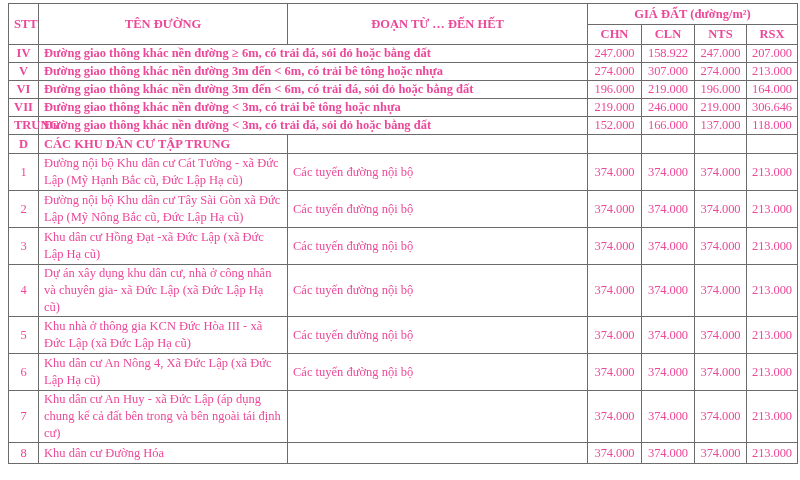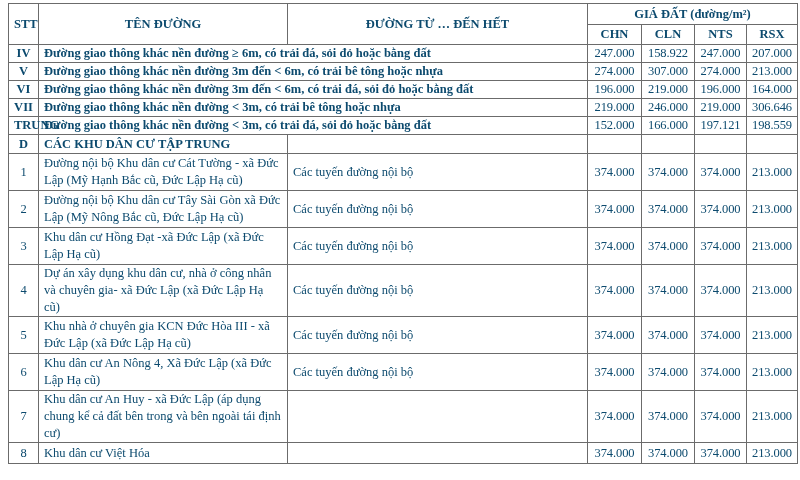--- a/index.html
+++ b/index.html
@@ -3,21 +3,21 @@
 <meta charset="utf-8">
 <style>
   html, body { margin: 0; padding: 0; background: #ffffff; }
   body { width: 800px; height: 480px; overflow: hidden; position: relative; }
   table.land {
     position: absolute; left: 8px; top: 3px;
     border-collapse: collapse;
     table-layout: fixed;
     font-family: "Liberation Serif", "DejaVu Serif", serif;
     font-size: 12.5px;
-    color: #0c4a6e;
+    color: #ec4899;
     width: 789px;
   }
   table.land td, table.land th {
     border: 1px solid #6b6b6b;
     padding: 0 5px;
     line-height: 17px;
     vertical-align: middle;
   }
   th { font-weight: bold; text-align: center; font-size: 12.5px; }
   .stt { text-align: center; }
@@ -41,21 +41,21 @@
     <col style="width:300px">
     <col style="width:54px">
     <col style="width:53px">
     <col style="width:52px">
     <col style="width:51px">
   </colgroup>
   <thead>
     <tr class="hdr-top">
       <th rowspan="2">STT</th>
       <th rowspan="2">TÊN ĐƯỜNG</th>
-      <th rowspan="2">ĐƯỜNG TỪ … ĐẾN HẾT</th>
+      <th rowspan="2">ĐOẠN TỪ … ĐẾN HẾT</th>
       <th colspan="4">GIÁ ĐẤT (đường/m²)</th>
     </tr>
     <tr class="hdr-sub">
       <th>CHN</th>
       <th>CLN</th>
       <th>NTS</th>
       <th>RSX</th>
     </tr>
   </thead>
   <tbody>
@@ -90,22 +90,22 @@
       <td class="num">219.000</td>
       <td class="num">246.000</td>
       <td class="num">219.000</td>
       <td class="num">306.646</td>
     </tr>
     <tr class="r-single">
       <td class="stt bold">TRUNG</td>
       <td class="bold" colspan="2">Đường giao thông khác nền đường &lt; 3m, có trải đá, sỏi đỏ hoặc bằng đất</td>
       <td class="num">152.000</td>
       <td class="num">166.000</td>
-      <td class="num">197.121</td>
-      <td class="num">198.559</td>
+      <td class="num">137.000</td>
+      <td class="num">118.000</td>
     </tr>
 
     <tr class="r-d">
       <td class="stt bold">D</td>
       <td class="bold">CÁC KHU DÂN CƯ TẬP TRUNG</td>
       <td></td>
       <td></td>
       <td></td>
       <td></td>
       <td></td>
@@ -142,21 +142,21 @@
       <td class="stt">4</td>
       <td>Dự án xây dụng khu dân cư, nhà ở công nhân và chuyên gia- xã Đức Lập (xã Đức Lập Hạ cũ)</td>
       <td>Các tuyến đường nội bộ</td>
       <td class="num">374.000</td>
       <td class="num">374.000</td>
       <td class="num">374.000</td>
       <td class="num">213.000</td>
     </tr>
     <tr class="r-double">
       <td class="stt">5</td>
-      <td>Khu nhà ở chuyên gia KCN Đức Hòa III - xã Đức Lập (xã Đức Lập Hạ cũ)</td>
+      <td>Khu nhà ở thông gia KCN Đức Hòa III - xã Đức Lập (xã Đức Lập Hạ cũ)</td>
       <td>Các tuyến đường nội bộ</td>
       <td class="num">374.000</td>
       <td class="num">374.000</td>
       <td class="num">374.000</td>
       <td class="num">213.000</td>
     </tr>
     <tr class="r-double">
       <td class="stt">6</td>
       <td>Khu dân cư An Nông 4, Xã Đức Lập (xã Đức Lập Hạ cũ)</td>
       <td>Các tuyến đường nội bộ</td>
@@ -169,21 +169,21 @@
       <td class="stt">7</td>
       <td>Khu dân cư An Huy - xã Đức Lập (áp dụng chung kể cả đất bên trong và bên ngoài tái định cư)</td>
       <td></td>
       <td class="num">374.000</td>
       <td class="num">374.000</td>
       <td class="num">374.000</td>
       <td class="num">213.000</td>
     </tr>
     <tr class="r-last">
       <td class="stt">8</td>
-      <td>Khu dân cư Việt Hóa</td>
+      <td>Khu dân cư Đường Hóa</td>
       <td></td>
       <td class="num">374.000</td>
       <td class="num">374.000</td>
       <td class="num">374.000</td>
       <td class="num">213.000</td>
     </tr>
   </tbody>
 </table>
 
 </body></html>

